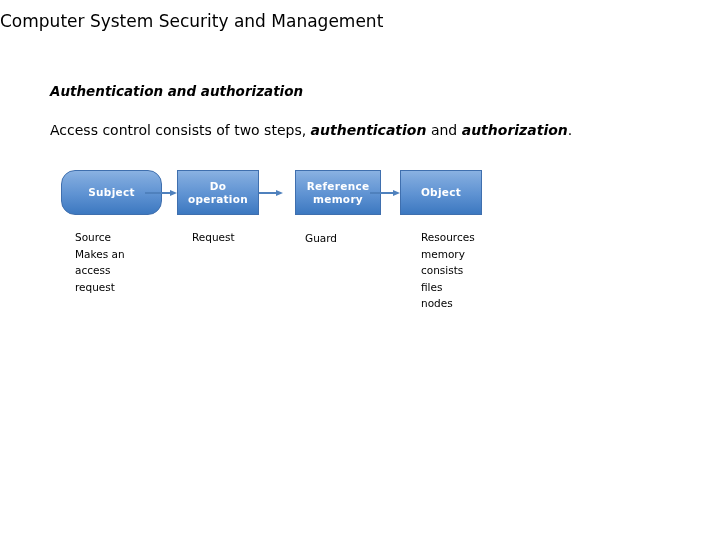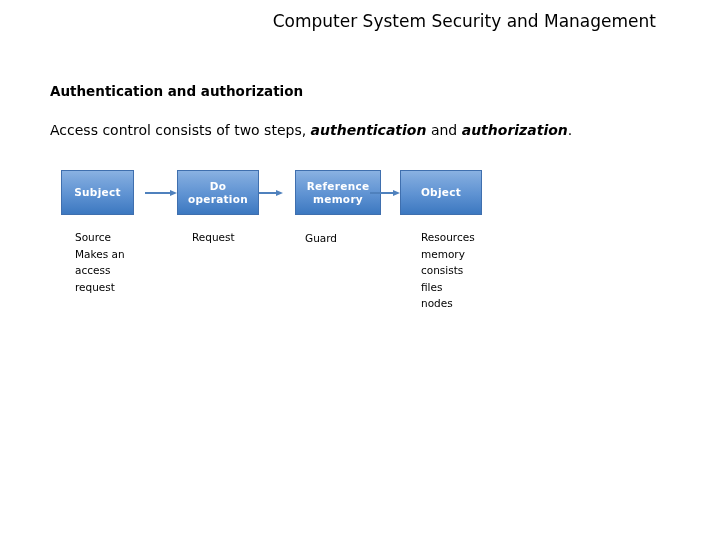--- a/index.html
+++ b/index.html
@@ -22,41 +22,42 @@
     position: absolute;
     inset: 0;
     width: 720px;
     height: 540px;
     background: #ffffff;
   }
 
   
   .title-block {
     position: absolute;
-    left: 16px;
+    left: 0;
     top: 10px;
     width: 640px;
-    text-align: right;
+    text-align: left;
     font-size: 17px;
     line-height: 23px;
     font-weight: 400;
     color: #000000;
     letter-spacing: 0px;
   }
   .title-line { display: block; white-space: nowrap; }
 
   
   .section-heading {
     position: absolute;
     left: 50px;
     top: 82px;
     font-size: 13.5px;
     font-weight: bold;
     line-height: 18px;
     white-space: nowrap;
+    font-style: italic;
   }
 
   
   .body-para {
     position: absolute;
     left: 50px;
     top: 121px;
     font-size: 14px;
     line-height: 19px;
     white-space: nowrap;
@@ -84,21 +85,21 @@
     font-weight: bold;
     line-height: 13px;
     display: flex;
     align-items: center;
     justify-content: center;
     text-align: center;
     letter-spacing: 0.3px;
   }
   .flowbox .bx-label { display: block; }
 
-  #box-subject   { left: 61px;  width: 73px; }
+  #box-subject   { left: 61px;  width: 101px; border-radius: 14px; }
   #box-operation { left: 177px; width: 82px; }
   #box-monitor   { left: 283px; width: 86px; margin-left: 12px; }
   #box-object    { left: 400px; width: 82px; }
 
   
   .connector {
     position: absolute;
     top: 190px;
     height: 7px;
   }

